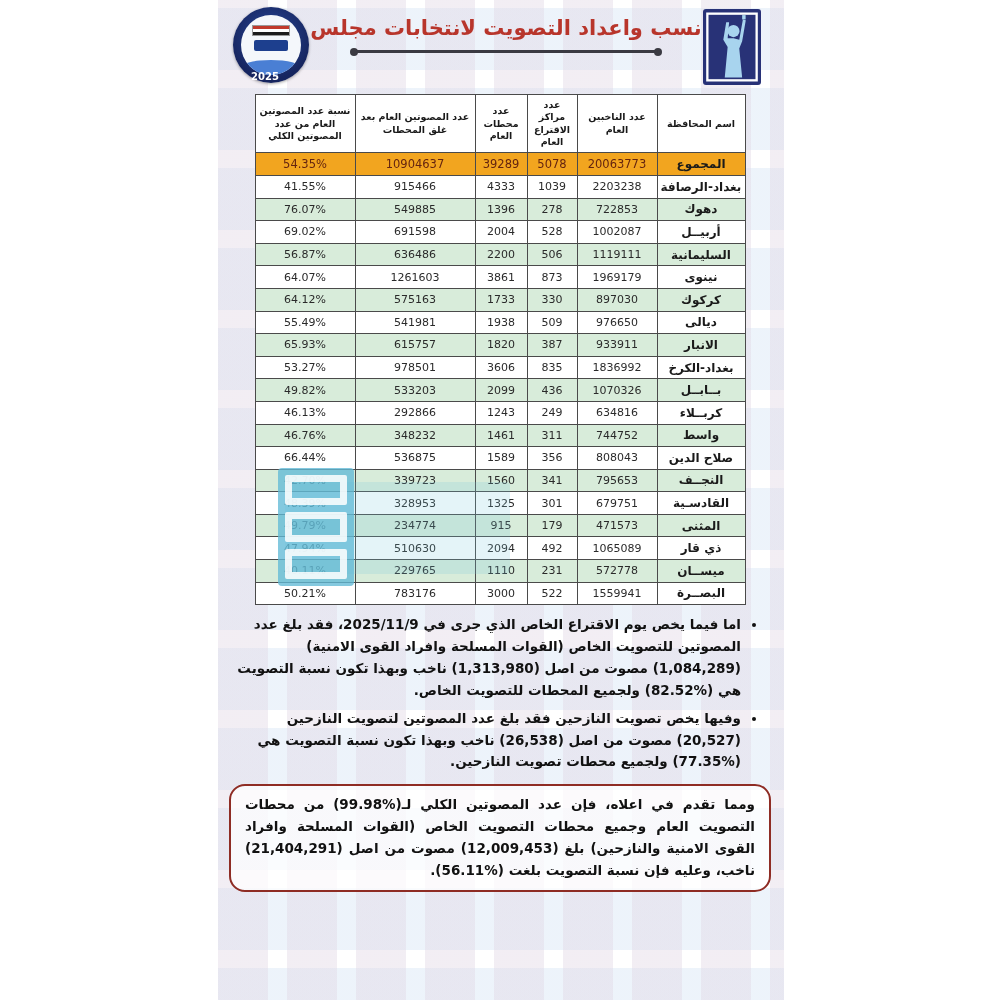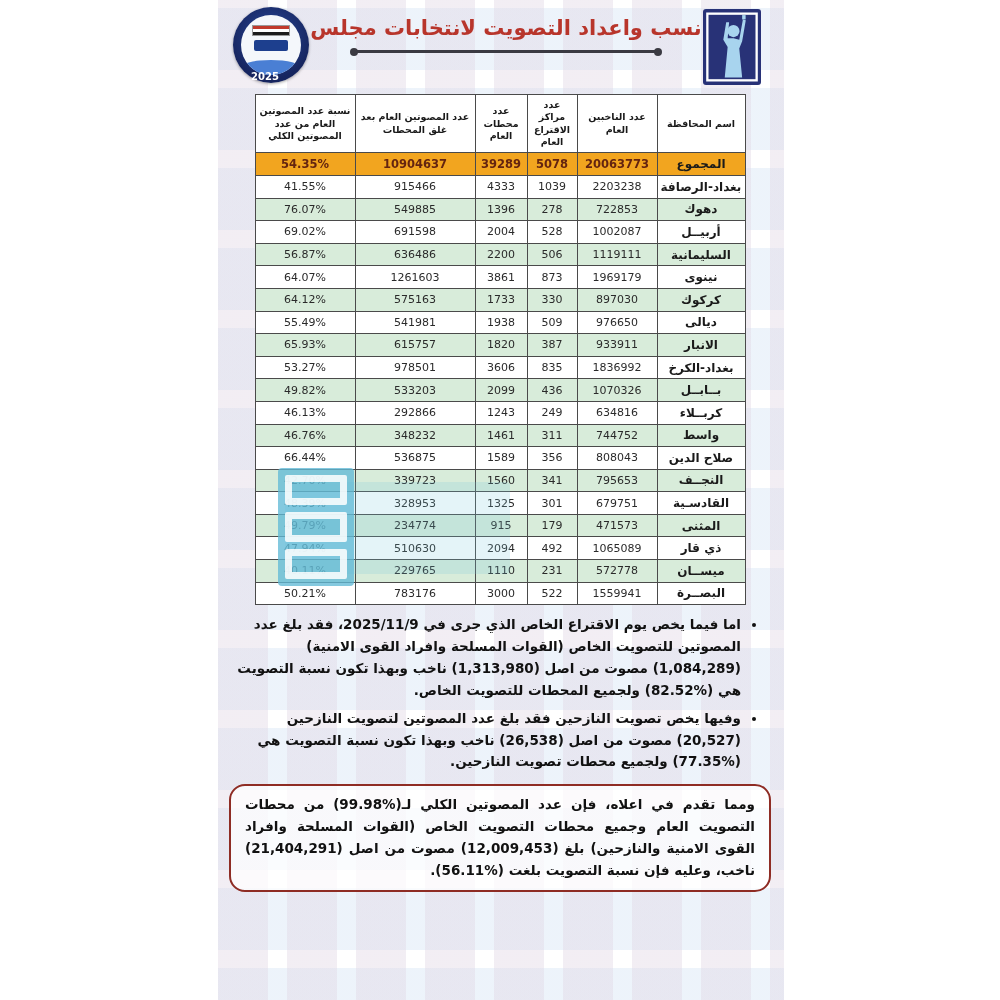--- a/index.html
+++ b/index.html
@@ -66,21 +66,21 @@
     border-collapse:collapse;margin:9px auto 0;direction:rtl;background:#fff;
     border:1.5px solid #3f3f3f;
   }
   table.gov th,table.gov td{border:1px solid #4a4a4a;text-align:center;vertical-align:middle;}
   table.gov th{
     font-size:9.5px;font-weight:bold;color:#1a1a1a;line-height:1.3;padding:4px 2px;background:#fff;
   }
   table.gov td{font-size:11px;color:#2a2a2a;height:21.6px;padding:0 2px;font-weight:500;}
   table.gov td.gov{font-size:12px;font-weight:bold;color:#1a1a1a;}
   tr.total td{
-    background:var(--total-amber,#f2a51f);color:var(--total-text,#642410);font-weight:bold;font-size:11.5px;
+    background:var(--total-amber,#f2a51f);color:var(--total-text,#642410);font-weight:normal;font-size:11.5px;
   }
   tr.alt td{background:var(--table-green,#d8ecda);}
   
   .wm-teal{
     position:absolute;left:53px;top:468px;width:76px;height:118px;z-index:6;pointer-events:none;
     background:rgba(98,186,214,.78);border-radius:4px;
     display:flex;flex-direction:column;gap:7px;padding:7px;box-sizing:border-box;
   }
   .wm-teal .seg{flex:1;border:7px solid rgba(255,255,255,.85);border-radius:2px;}
   .wm-teal2{

